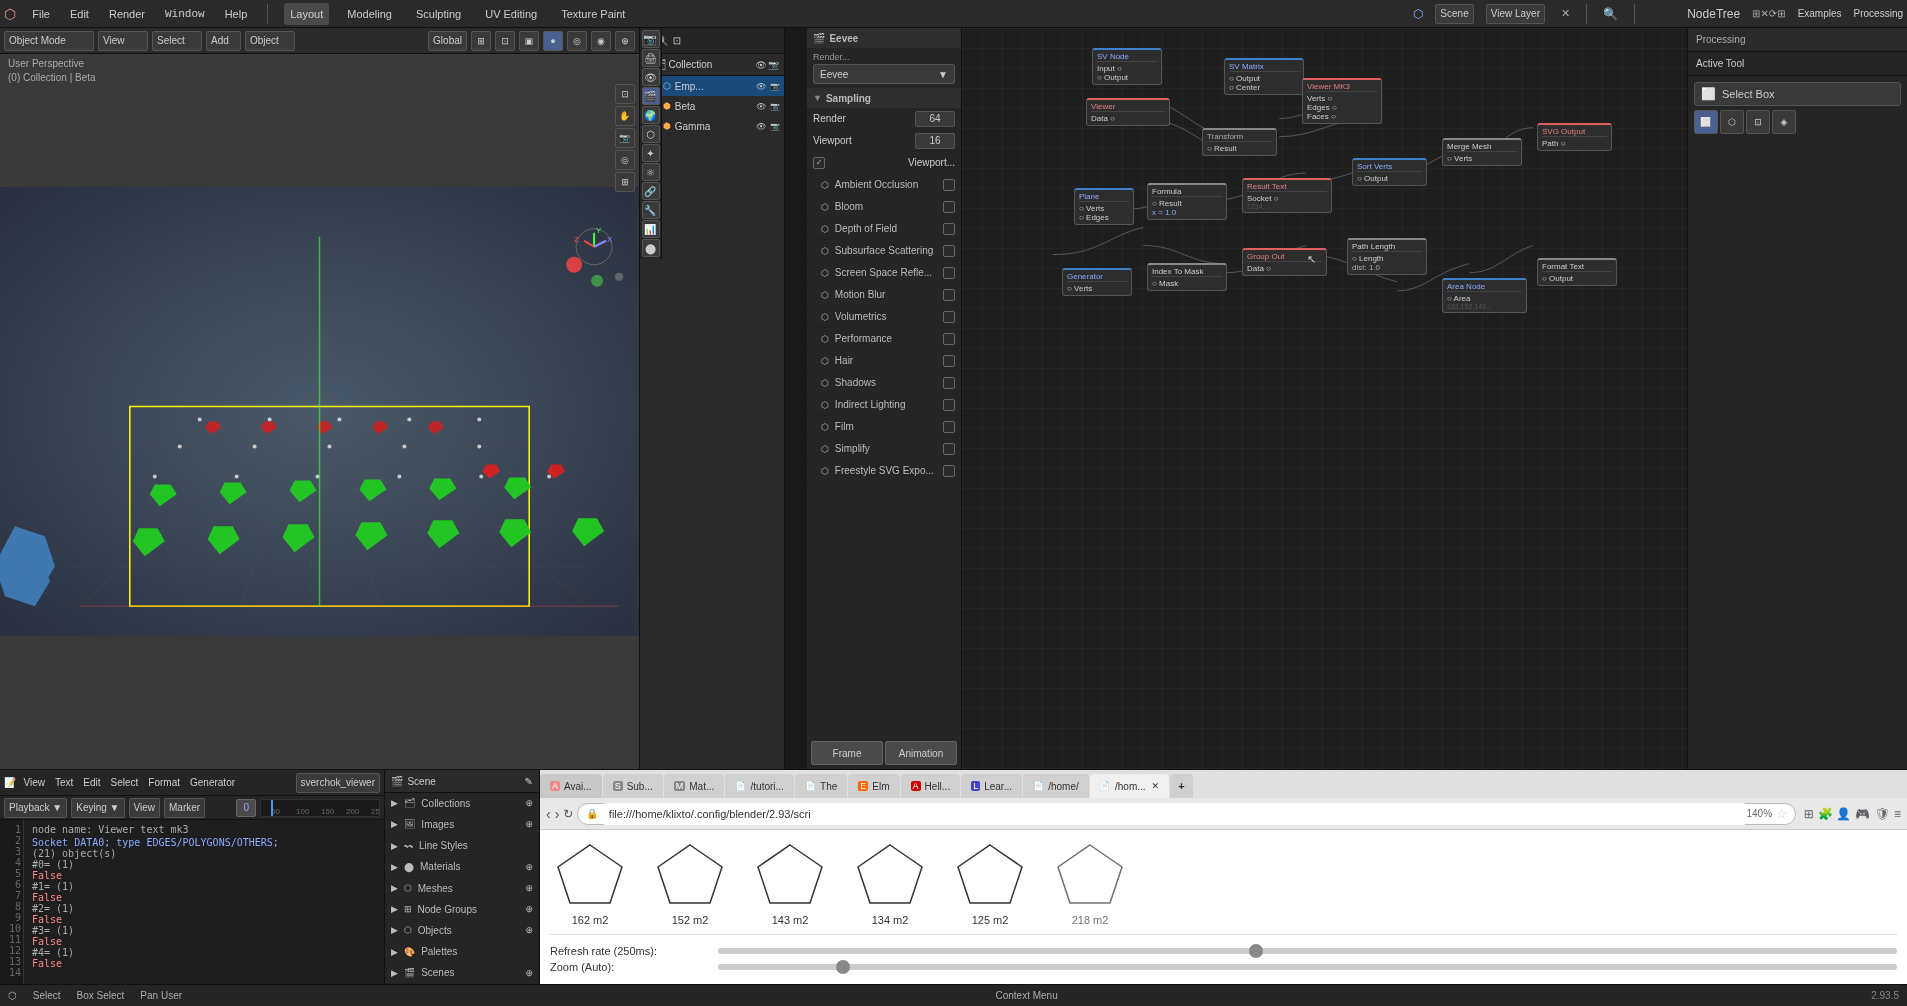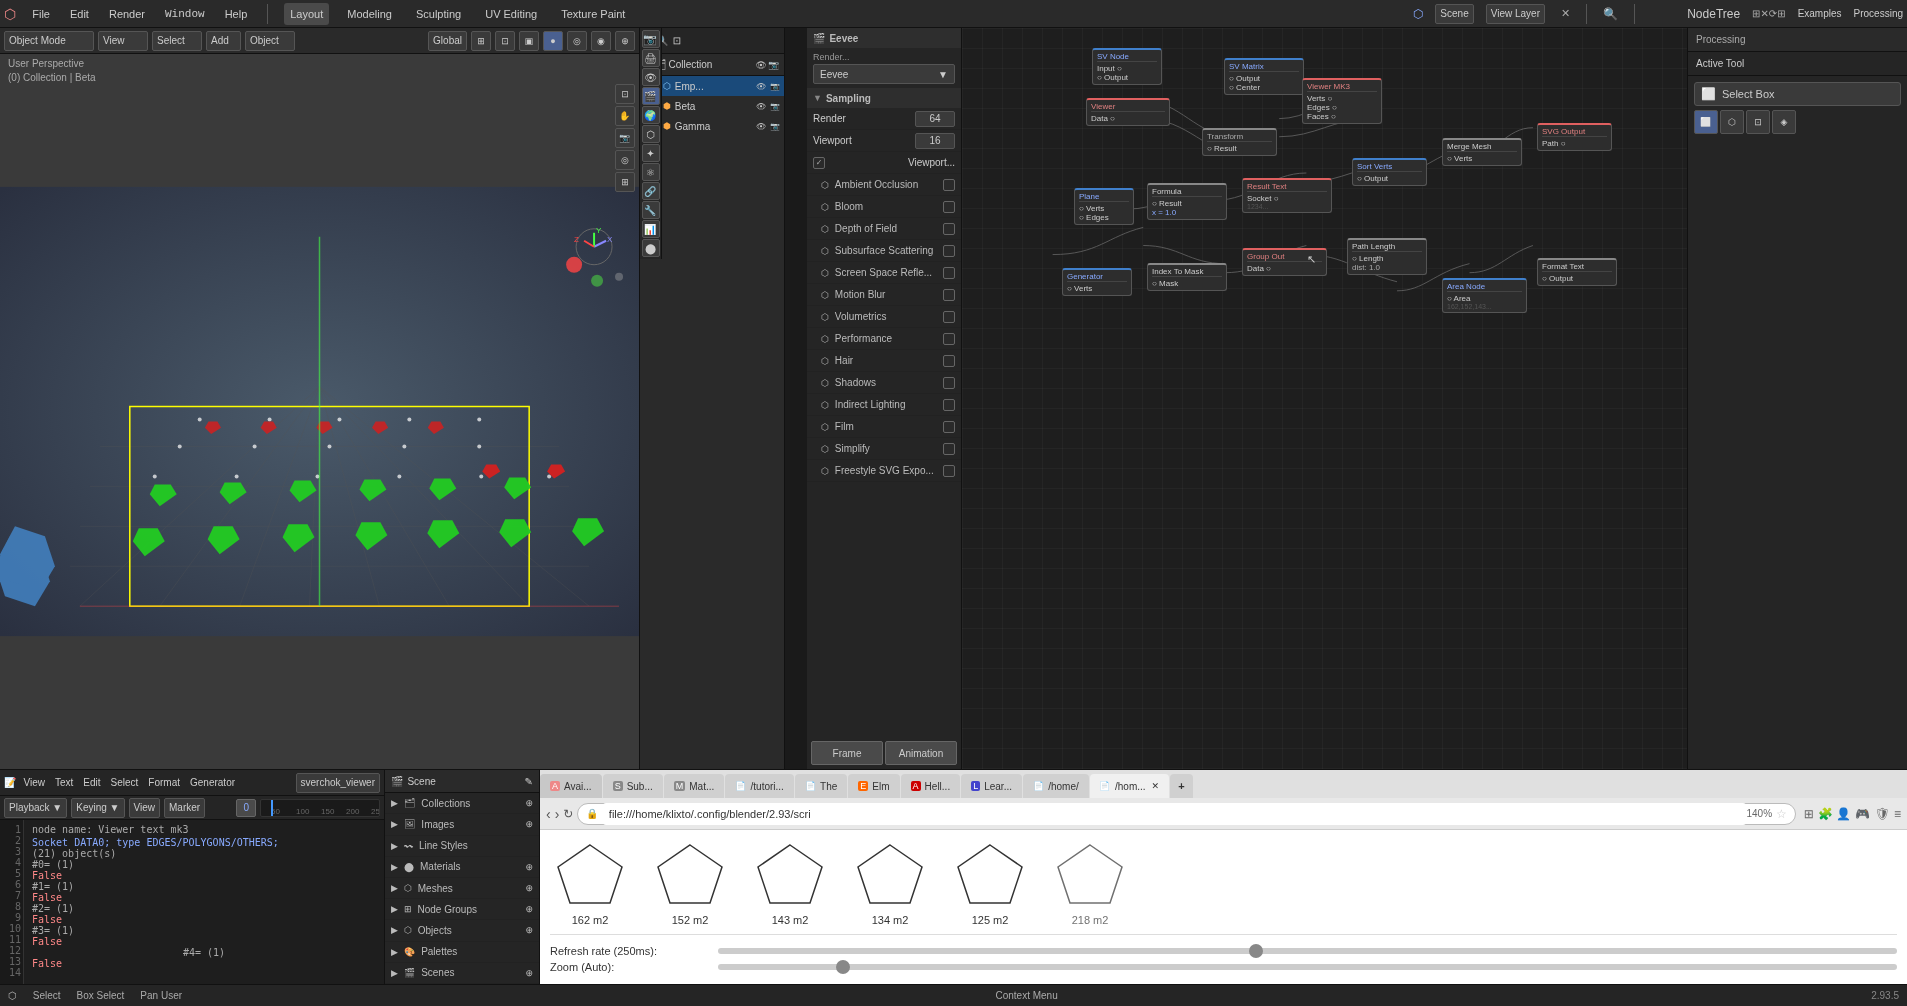--- a/index.html
+++ b/index.html
@@ -633,21 +633,21 @@
           <div style="color:#88aaff;font-size:10px;">Socket DATA0; type EDGES/POLYGONS/OTHERS;</div>
           <div style="color:#aaa;font-size:10px;">(21) object(s)</div>
           <div style="color:#aaa;font-size:10px;">#0=  (1)</div>
           <div style="color:#ff8888;font-size:10px;">False</div>
           <div style="color:#aaa;font-size:10px;">#1=  (1)</div>
           <div style="color:#ff8888;font-size:10px;">False</div>
           <div style="color:#aaa;font-size:10px;">#2=  (1)</div>
           <div style="color:#ff8888;font-size:10px;">False</div>
           <div style="color:#aaa;font-size:10px;">#3=  (1)</div>
           <div style="color:#ff8888;font-size:10px;">False</div>
-          <div style="color:#aaa;font-size:10px;text-align:center;">#4=  (1)</div>
+          <div style="color:#aaa;font-size:10px;">#4=  (1)</div>
           <div style="color:#ff8888;font-size:10px;">False</div>
         </div>
       </div>
     </div>
 
     <div style="width:155px;background:#252525;border-right:1px solid #111;display:flex;flex-direction:column;">
 
       <div style="height:24px;background:#2a2a2a;display:flex;align-items:center;padding:0 6px;border-bottom:1px solid #111;font-size:10px;gap:4px;">
         <span>🎬</span>
         <span>Scene</span>

